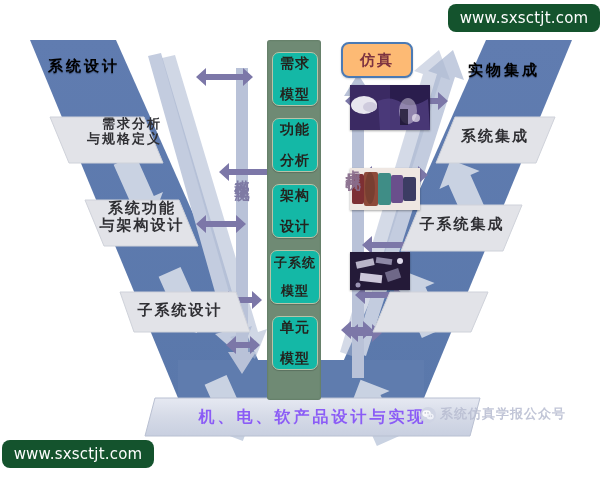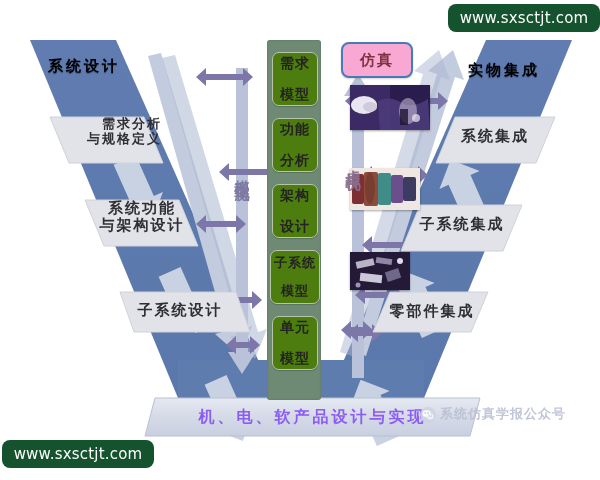--- a/index.html
+++ b/index.html
@@ -19,31 +19,31 @@
     white-space:nowrap;
   }
   .lbl-white{color:#000000;text-shadow:0 1px 1px rgba(20,30,60,.45);}
 
   
   #greencol{
     position:absolute;background:#6f8a74;border-radius:3px;
     box-shadow:0 0 2px rgba(40,60,45,.4) inset;
   }
   .gbox{
-    position:absolute;background:#4d7c0f;border:1px solid #b9c3a8;
+    position:absolute;background:#14b8a6;border:1px solid #b9c3a8;
     border-radius:7px;text-align:center;color:#23241f;font-weight:700;
     line-height:1.08;letter-spacing:1px;
     box-shadow:0 1px 1px rgba(0,0,0,.18);
     display:flex;align-items:center;justify-content:center;
   }
   .gbox span{display:block;}
 
   
   #simbox{
-    position:absolute;background:#f9a8d4;border:2px solid #4a7ab5;
+    position:absolute;background:#fdba74;border:2px solid #4a7ab5;
     border-radius:8px;display:flex;align-items:center;justify-content:center;
     color:#7d3340;font-weight:700;letter-spacing:2px;
     box-shadow:0 1px 2px rgba(0,0,0,.18);
   }
 
   
   .vtext{
     position:absolute;writing-mode:vertical-rl;text-orientation:upright;
     font-weight:700;letter-spacing:2px;line-height:1;white-space:nowrap;
   }
@@ -267,23 +267,20 @@
   <div class="lbl lbl-white" style="left:468px;top:62px;font-size:15px;letter-spacing:3px;">实物集成</div>
 
   <div class="lbl" style="left:440px;top:128px;width:110px;font-size:15px;letter-spacing:2px;">
     <div>系统集成</div>
   </div>
 
   <div class="lbl" style="left:406px;top:216px;width:112px;font-size:15px;letter-spacing:2px;">
     <div>子系统集成</div>
   </div>
 
-  <div class="lbl" style="left:378px;top:303px;width:108px;font-size:15px;letter-spacing:2px;">
-    <div>零部件集成</div>
-  </div>
 
   <div class="vtext" style="left:234px;top:168px;font-size:15px;color:#7e7aa4;">模型演化</div>
 
   <div class="vtext" style="left:345px;top:158px;font-size:15px;color:#8a6f8e;opacity:.95;">虚拟样机</div>
 
   <div id="bottombar" style="left:145px;top:398px;width:335px;height:38px;">
     <div id="bottomlabel" style="font-size:16px;">机、电、软产品设计与实现</div>
   </div>
 
   <div class="wm" style="left:448px;top:4px;width:152px;height:28px;">www.sxsctjt.com</div>

